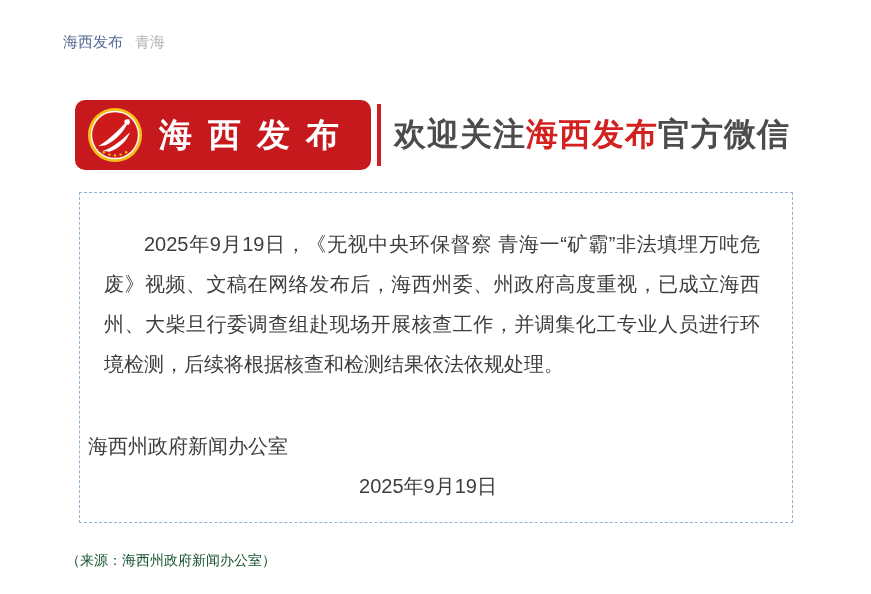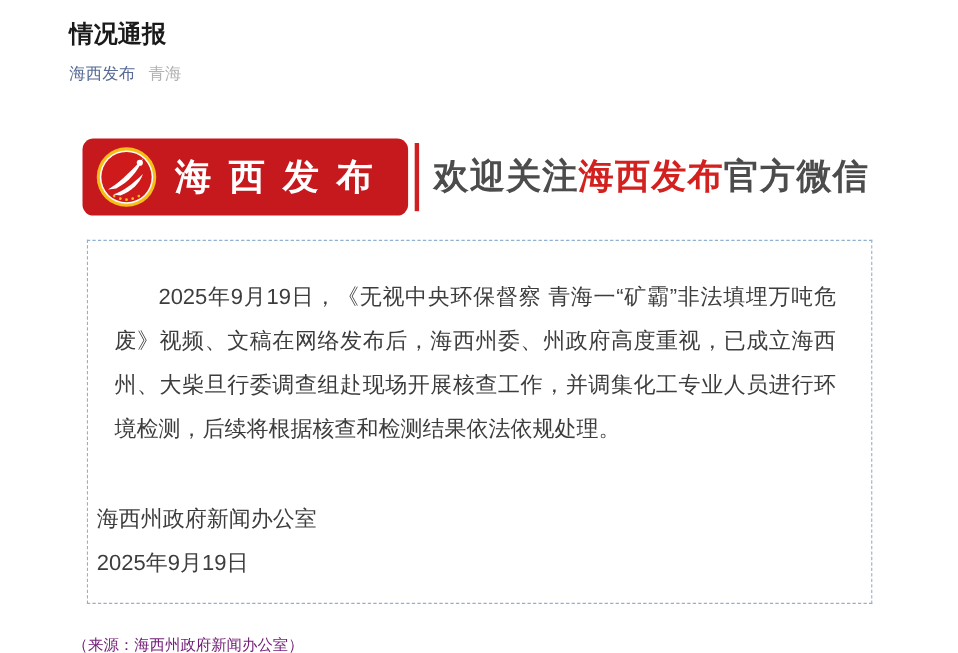--- a/index.html
+++ b/index.html
@@ -53,34 +53,33 @@
   }
   .notice-paragraph {
     margin: 16px; font-size: 20px; line-height: 40px;
     color: #3d3d3d; text-indent: 2em; text-align: justify;
   }
   .notice-signature {
     margin-top: 42px; padding-right: 8px;
     font-size: 20px; line-height: 40px; color: #3d3d3d;
   }
   .notice-sign-date {
-    text-align: left; padding-right: 8px;
+    text-align: center; padding-right: 8px;
     font-size: 20px; line-height: 40px; color: #3d3d3d;
   }
 
   .source-line {
-    margin: 28px 0 0 3px; font-size: 14px; line-height: 18px; color: #701a75;
+    margin: 28px 0 0 3px; font-size: 14px; line-height: 18px; color: #14532d;
   }
 </style>
 </head>
 <body>
 
 <div class="page">
 
-  <h1 class="article-title">情况通报</h1>
 
   <div class="byline">
     <span class="account">海西发布</span>
     <span class="location">青海</span>
   </div>
 
   <div class="banner">
     <div class="banner-plate">
       <svg class="logo" viewBox="0 0 60 60" aria-hidden="true">
         <circle cx="30" cy="30" r="29" fill="#f6be17"></circle>

